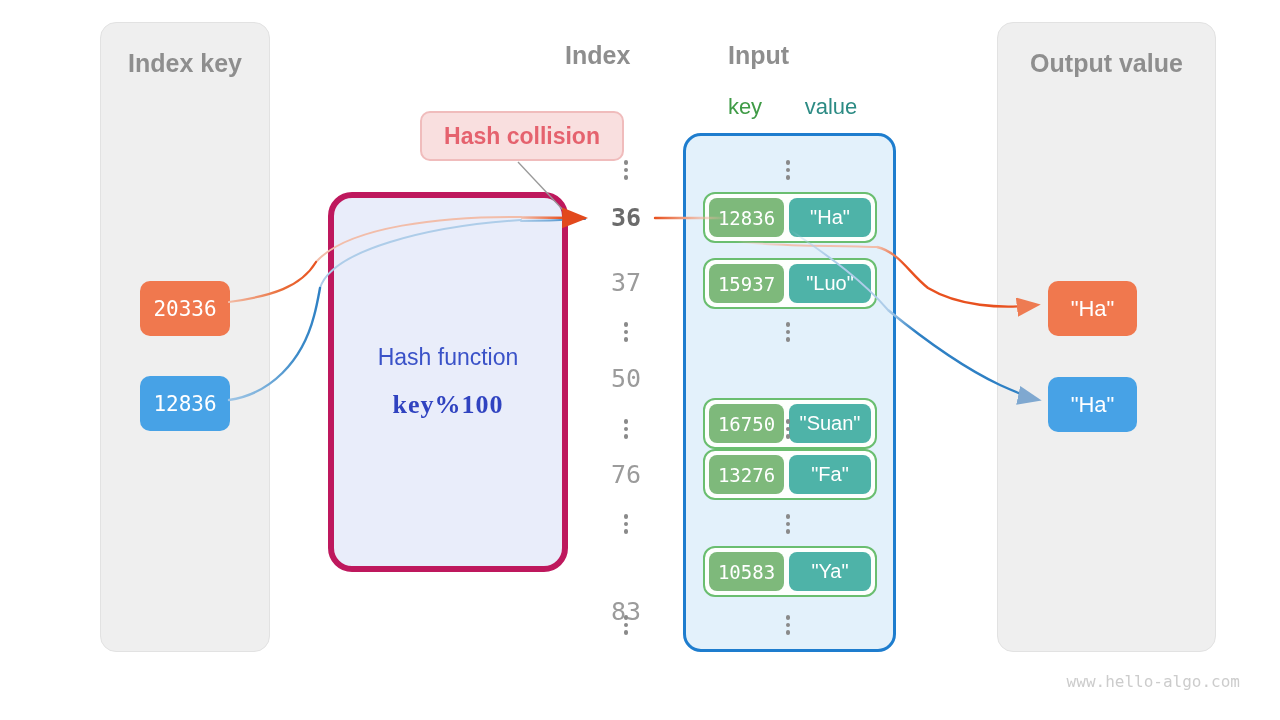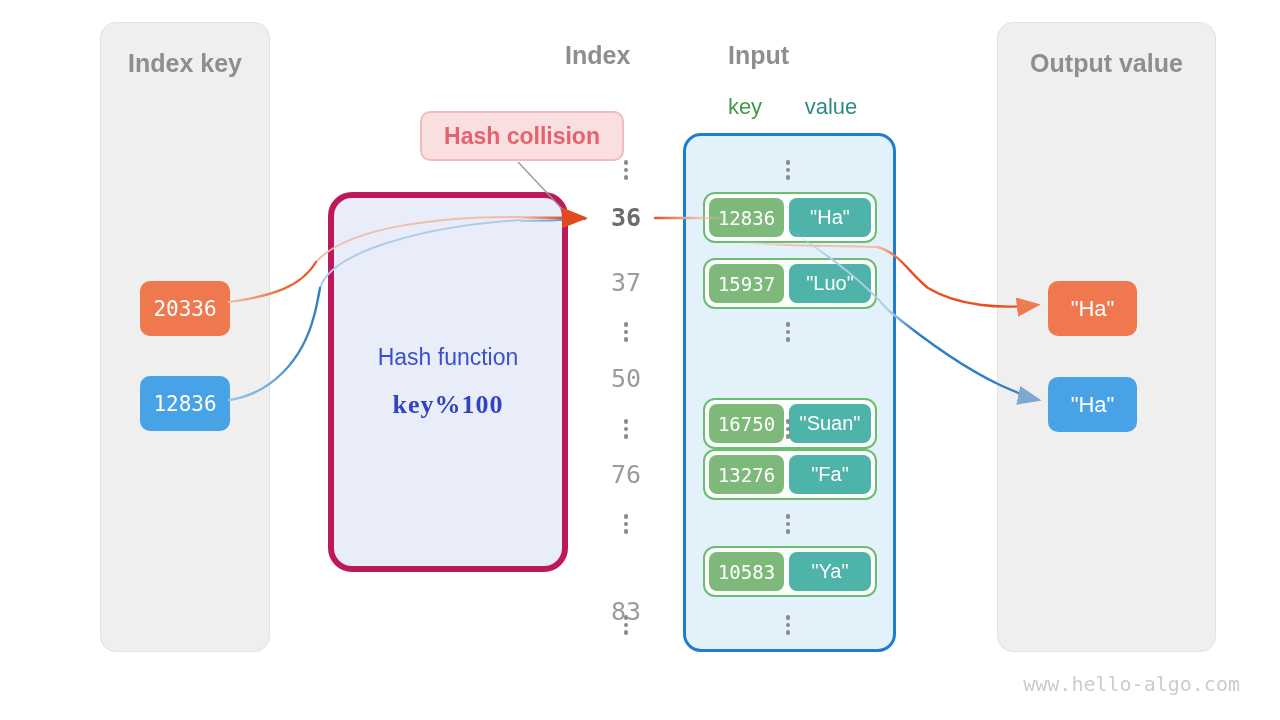--- a/index.html
+++ b/index.html
@@ -74,21 +74,21 @@
 
   
   .dots{position:absolute;width:6px;display:flex;flex-direction:column;gap:3px;
         align-items:center;z-index:2;}
   .dots i{width:4.5px;height:4.5px;border-radius:50%;background:#8A8A8A;display:block;}
   .dots.ix{left:623px;} .dots.ar{left:785px;}
   .d0{top:160px;} .d1{top:322px;} .d2{top:419px;} .d3{top:514px;} .d4{top:615px;}
 
   
   #watermark{position:absolute;left:1020px;top:672px;width:220px;text-align:right;
-             font-family:"DejaVu Sans Mono", monospace;font-size:20px;color:#CCCCCC;}
+             font-family:"DejaVu Sans Mono", monospace;font-size:16px;color:#CCCCCC;}
 
   
   #flow-svg{position:absolute;left:0;top:0;z-index:10;pointer-events:none;}
 </style>
 </head>
 <body>
 
 <div class="page">
 
   <div class="panel" id="input-panel">

